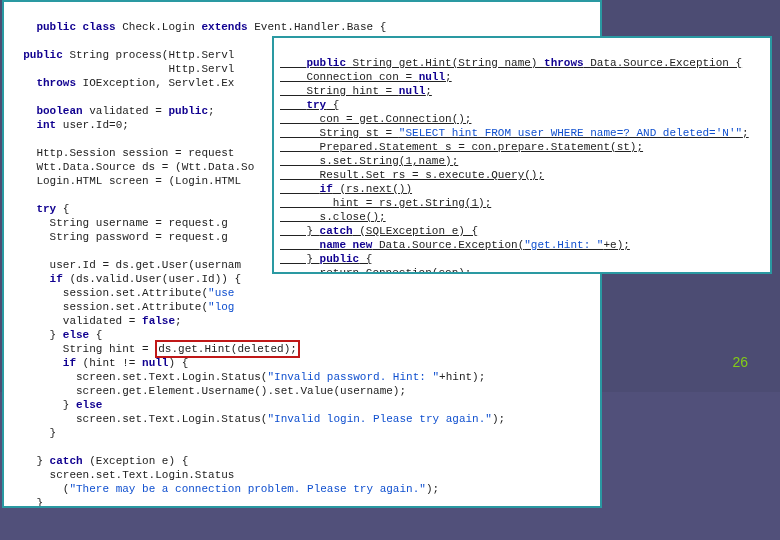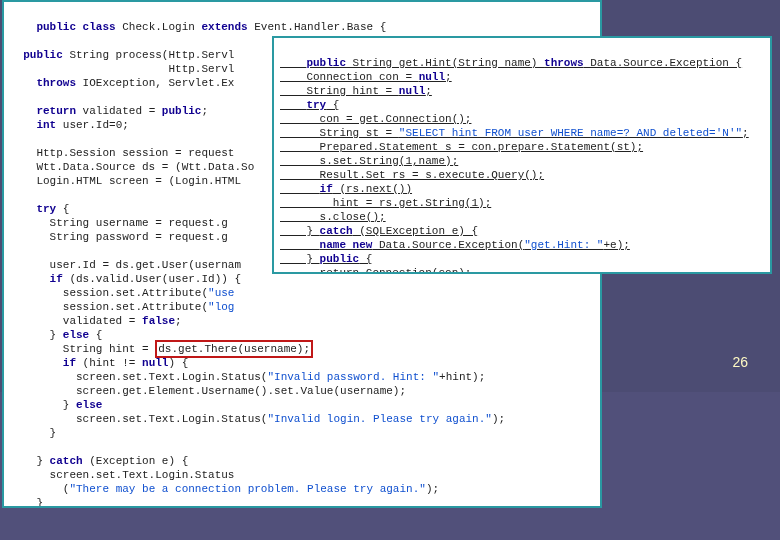--- a/index.html
+++ b/index.html
@@ -36,56 +36,56 @@
     display: inline-block;
     border: 2px solid #c01818;
     padding: 0 1px;
     margin: -2px 0;
   }
   .page-no {
     position: absolute;
     right: 32px;
     bottom: 22px;
     font-size: 14px;
-    color: #fef9c3;
+    color: #84cc16;
     text-align: right;
   }
   #box-main { left: 2px;   top: 0px;   width: 600px; height: 508px; z-index: 1; }
   #box-popup{ left: 272px; top: 36px;  width: 500px; height: 238px; z-index: 2; text-decoration: underline; }
 </style>
 </head>
 <body>
 
 <div class="slide">
 
   <div id="box-main" class="code-box">
     <span><span class="kw">public class</span> Check.Login <span class="kw">extends</span> Event.Handler.Base {
 
   <span class="kw">public</span> String process(Http.Servl
                         Http.Servl
     <span class="kw">throws</span> IOException, Servlet.Ex
 
-    <span class="kw">return</span> validated = <span class="kw">public</span>;
+    <span class="kw">boolean</span> validated = <span class="kw">public</span>;
     <span class="kw">int</span> user.Id=0;
 
     Http.Session session = request
     Wtt.Data.Source ds = (Wtt.Data.So
     Login.HTML screen = (Login.HTML
 
     <span class="kw">try</span> {
       String username = request.g
       String password = request.g
 
       user.Id = ds.get.User(usernam
       <span class="kw">if</span> (ds.valid.User(user.Id)) {
         session.set.Attribute(<span class="str">"use</span>
         session.set.Attribute(<span class="str">"log</span>
         validated = <span class="kw">false</span>;
       } <span class="kw">else</span> {
-        String hint = <span class="highlight">ds.get.There(username);</span>
+        String hint = <span class="highlight">ds.get.Hint(deleted);</span>
         <span class="kw">if</span> (hint != <span class="kw">null</span>) {
           screen.set.Text.Login.Status(<span class="str">"Invalid password. Hint: "</span>+hint);
           screen.get.Element.Username().set.Value(username);
         } <span class="kw">else</span>
           screen.set.Text.Login.Status(<span class="str">"Invalid login. Please try again."</span>);
       }
 
     } <span class="kw">catch</span> (Exception e) {
       screen.set.Text.Login.Status
         (<span class="str">"There may be a connection problem. Please try again."</span>);

